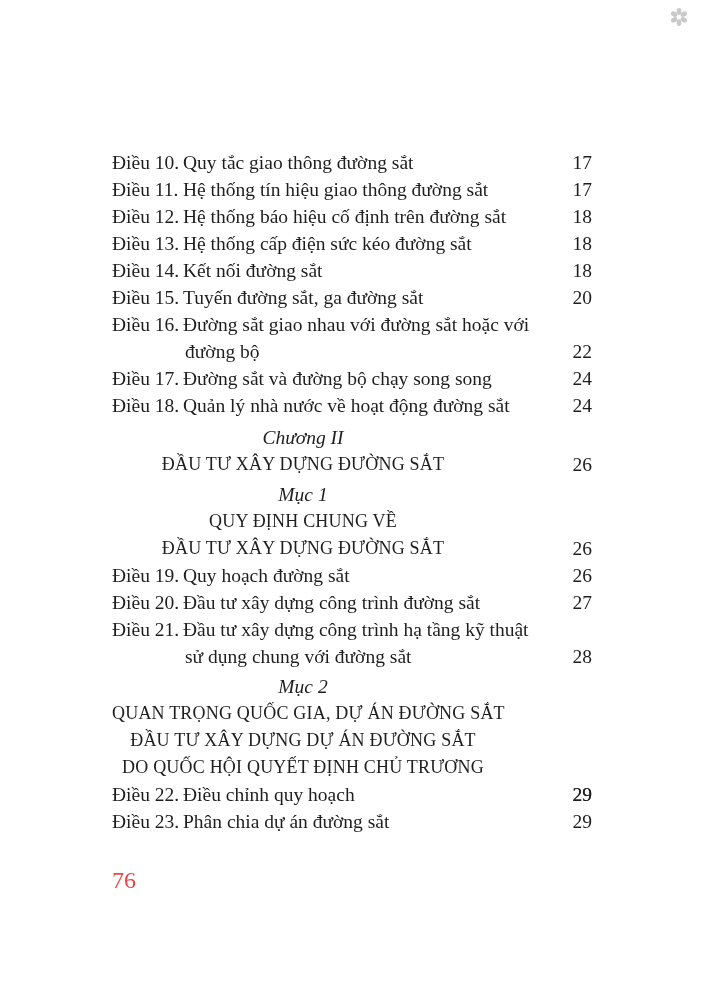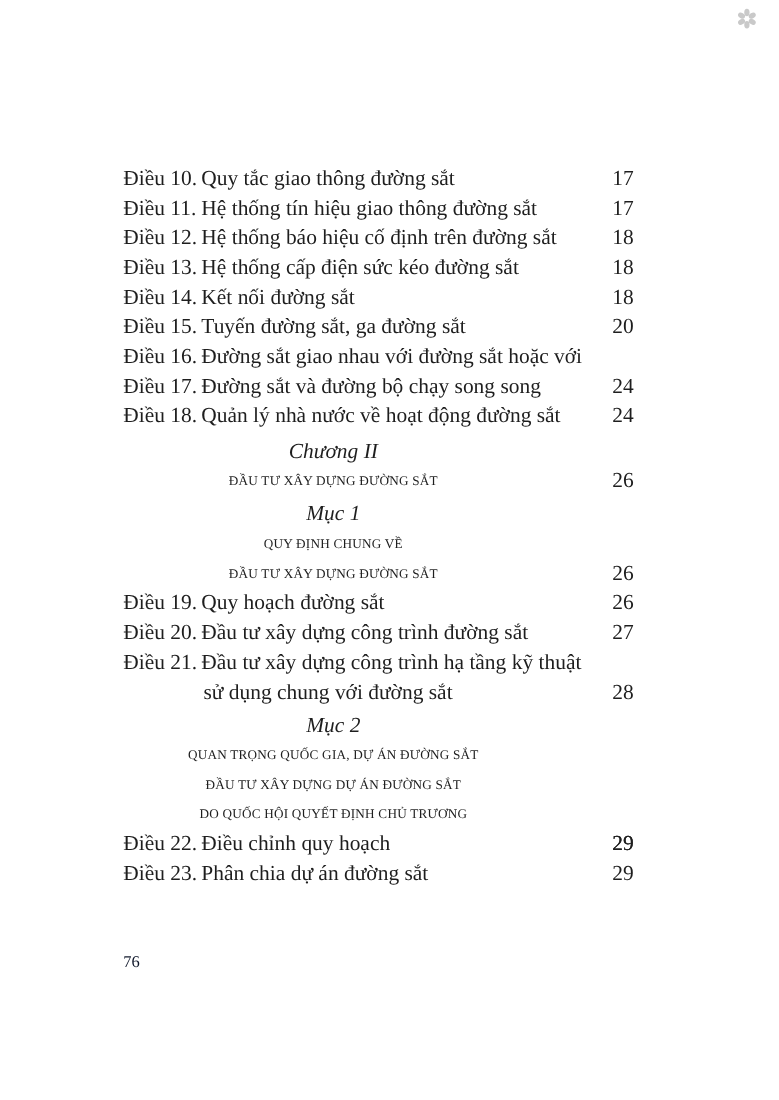--- a/index.html
+++ b/index.html
@@ -12,28 +12,28 @@
     color:#1e1e1e;
     border-radius:13px;
   }
   .flower{position:absolute;left:669px;top:7px;width:20px;height:20px;}
   .toc{
     position:absolute;left:112px;top:149px;width:480px;
     font-size:19.5px;line-height:27px;
   }
   .row{position:relative;white-space:nowrap;}
   .lbl{display:inline-block;width:71px;}
-  .pg{position:absolute;right:16px;top:0;}
+  .pg{position:absolute;right:0;top:0;}
   .cont{padding-left:73px;}
   .centerw{display:block;width:382px;text-align:center;}
   .it{font-style:italic;text-align:center;}
-  .caps{font-size:12px;letter-spacing:0.2px;}
+  .caps{font-size:18px;letter-spacing:0.2px;}
   .sp-chapter{margin-top:5px;}
   .sp-section{margin-top:3px;}
-  .folio{position:absolute;left:112px;top:867px;font-size:15px;color:#0f172a;}
+  .folio{position:absolute;left:112px;top:867px;font-size:24px;color:#ef4444;}
 </style>
 </head>
 <body>
 
 <div class="page">
 
   <div class="flower">
     <svg width="20" height="20" viewBox="0 0 20 20" aria-hidden="true">
       <g fill="#c9c9c9">
         <ellipse cx="10" cy="4.4" rx="2.4" ry="3.4"></ellipse>
@@ -74,20 +74,24 @@
       <span class="pg">18</span>
     </div>
 
     <div class="row">
       <span class="lbl">Điều 15.</span><span>Tuyến đường sắt, ga đường sắt</span>
       <span class="pg">20</span>
     </div>
 
     <div class="row">
       <span class="lbl">Điều 16.</span><span>Đường sắt giao nhau với đường sắt hoặc với</span>
+    </div>
+    <div class="row cont">
+      <span>đường bộ</span>
+      <span class="pg">22</span>
     </div>
 
     <div class="row">
       <span class="lbl">Điều 17.</span><span>Đường sắt và đường bộ chạy song song</span>
       <span class="pg">24</span>
     </div>
 
     <div class="row">
       <span class="lbl">Điều 18.</span><span>Quản lý nhà nước về hoạt động đường sắt</span>
       <span class="pg">24</span>

